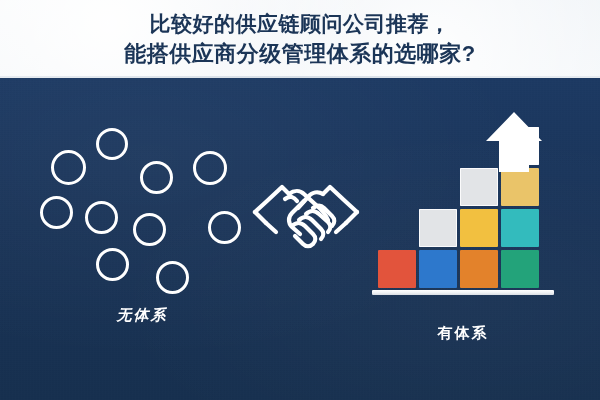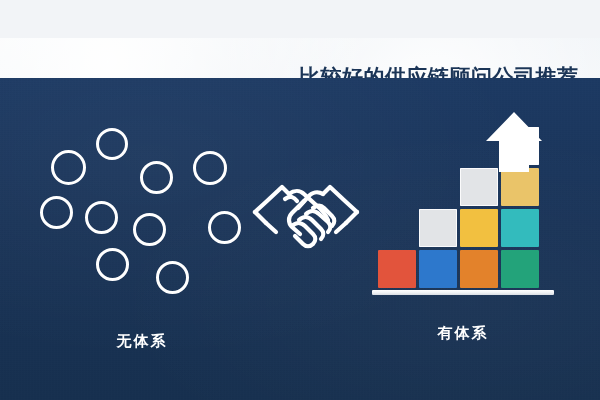--- a/index.html
+++ b/index.html
@@ -28,24 +28,23 @@
     top: 0;
     width: 600px;
     height: 78px;
     background:
       radial-gradient(circle at 18% 30%, rgba(255,255,255,0.95) 0%, rgba(238,242,246,0.0) 55%),
       radial-gradient(circle at 72% 72%, rgba(255,255,255,0.9) 0%, rgba(235,240,246,0.0) 50%),
       linear-gradient(160deg, #f7f9fb 0%, #eef2f6 50%, #f4f7fa 100%);
     box-sizing: border-box;
     display: flex;
     flex-direction: column;
-    align-items: flex-end;
+    align-items: center;
     justify-content: center;
     gap: 1px;
-    margin-top: 38px;
   }
   #header::after {
     content: "";
     position: absolute;
     left: 0; right: 0; bottom: 0;
     height: 2px;
     background: linear-gradient(90deg, #dfe5ec, #c9d3de, #dfe5ec);
     opacity: .7;
   }
   .title-line {
@@ -140,30 +139,31 @@
   
   .caption {
     position: absolute;
     font-size: 15px;
     font-weight: bold;
     color: #ffffff;
     letter-spacing: 2px;
     white-space: nowrap;
     text-align: center;
   }
-  #caption-left  { left: 72px;  top: 254px; width: 140px; }
+  #caption-left  { left: 72px;  top: 228px; width: 140px; font-style: italic; }
   #caption-right { left: 393px; top: 246px; width: 140px; text-align: center; }
 </style>
 </head>
 <body>
 
 <div id="poster">
 
   <div id="header">
     <div class="title-line l1">比较好的供应链顾问公司推荐，</div>
+    <div class="title-line l2">能搭供应商分级管理体系的选哪家?</div>
   </div>
 
   <div id="stage">
     <div id="grain"></div>
 
     <div id="circles-group">
         <div class="ring" style="left: 56px; top: 10px; width: 32px; height: 32px; border-color: rgb(255, 255, 255);"></div>
         <div class="ring" style="left: 11px; top: 32px; width: 35px; height: 35px; border-color: rgb(255, 255, 255);"></div>
         <div class="ring" style="left: 100px; top: 43px; width: 33px; height: 33px; border-color: rgb(255, 255, 255);"></div>
         <div class="ring" style="left: 153px; top: 33px; width: 34px; height: 34px; border-color: rgb(255, 255, 255);"></div>

